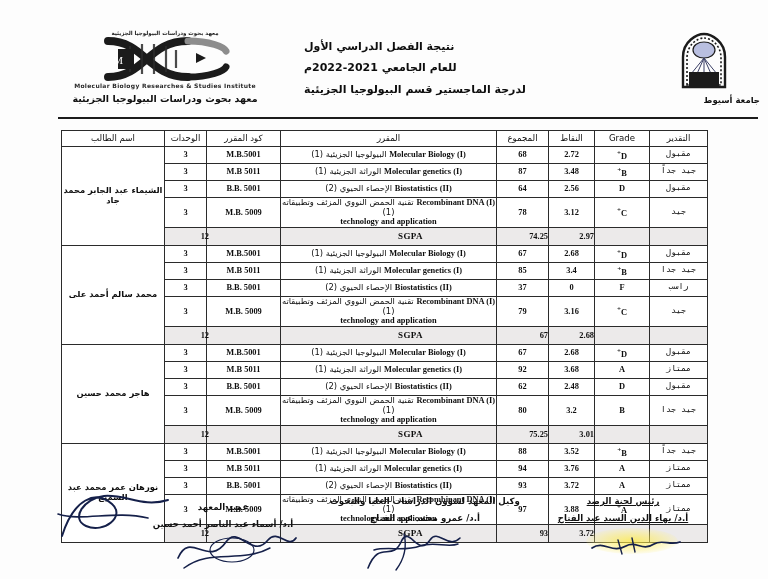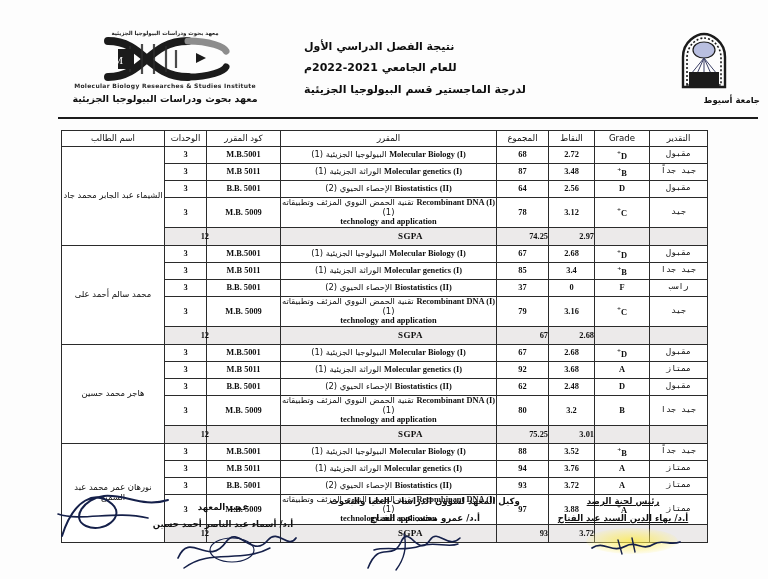--- a/index.html
+++ b/index.html
@@ -152,21 +152,21 @@
   .cell-units { font-weight: bold; font-size: 9px; font-family: "Liberation Serif", serif; }
   .cell-ar { font-size: 8px; font-family: Liberation Mono, monospace; }
   .cell-course {
     font-size: 8px;
     padding: 1px 4px;
     line-height: 1.25;
   }
   .cell-course .en { font-family: "Liberation Serif", serif; font-weight: bold; }
   .cell-name {
     font-size: 8.4px;
-    font-weight: normal;
+    font-weight: bold;
     margin-left: 48px;
   }
   tr.sgpa td { background: #eceaea; height: 17px; padding-left: 44px; }
   tr.sgpa td.sgpa-label {
     font-family: "Liberation Serif", serif;
     font-weight: bold;
     font-size: 9px;
     letter-spacing: 0.4px;
   }
   tr.sgpa td.blank { background: #eceaea; }

